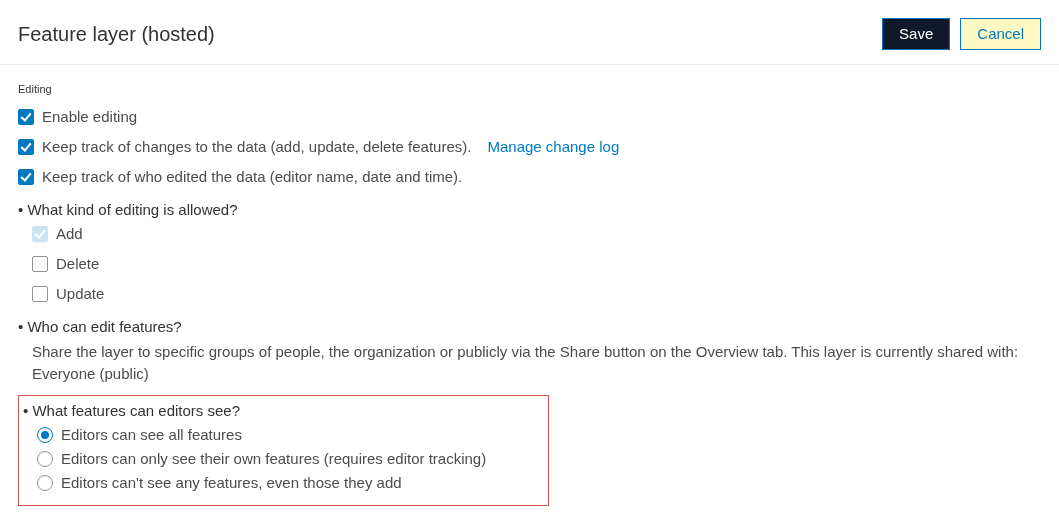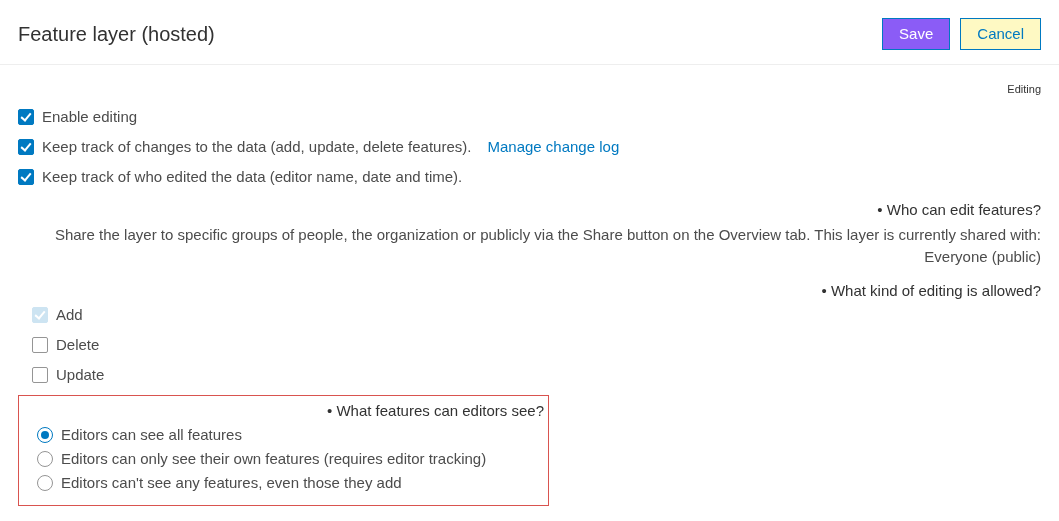--- a/index.html
+++ b/index.html
@@ -1,15 +1,15 @@
 <!DOCTYPE html>
 <html><head>
 <meta charset="utf-8">
 <style>
-  * { box-sizing: border-box; text-align: right; }
+  * { box-sizing: border-box; }
   html, body {
     margin: 0;
     padding: 0;
     font-family: -apple-system, "Segoe UI", "Avenir Next", Arial, sans-serif;
     font-size: 15px;
     color: #323232;
     background: #fff;
     width: 1059px;
   }
   .header {
@@ -27,21 +27,21 @@
   .header-buttons { display: flex; gap: 10px; }
   .btn {
     font-size: 15px;
     padding: 6px 16px;
     cursor: pointer;
     font-family: inherit;
     line-height: 18px;
     border: 1px solid transparent;
   }
   .btn-primary {
-    background: #8b5cf6;
+    background: #0f172a;
     color: #fff;
     border-color: #0079c1;
   }
   .btn-secondary {
     background: #fef9c3;
     color: #0079c1;
     border-color: #0079c1;
   }
   .content { padding: 18px; }
   .section-heading {
@@ -148,44 +148,44 @@
     <span class="checkbox checked"></span>
     <label>Keep track of changes to the data (add, update, delete features).</label>
     <span class="link">Manage change log</span>
   </div>
 
   <div class="row">
     <span class="checkbox checked"></span>
     <label>Keep track of who edited the data (editor name, date and time).</label>
   </div>
 
-
-  <div class="bullet-block">
-    <p class="bullet-title">Who can edit features?</p>
-    <p class="bullet-desc">Share the layer to specific groups of people, the organization or publicly via the Share button on the Overview tab. This layer is currently shared with: Everyone (public)</p>
-  </div>
 
   <div class="bullet-block">
     <p class="bullet-title">What kind of editing is allowed?</p>
     <div class="indent">
       <div class="row">
         <span class="checkbox checked disabled"></span>
         <label>Add</label>
       </div>
       <div class="row">
         <span class="checkbox"></span>
         <label>Delete</label>
       </div>
       <div class="row">
         <span class="checkbox"></span>
         <label>Update</label>
       </div>
     </div>
   </div>
 
+  <div class="bullet-block">
+    <p class="bullet-title">Who can edit features?</p>
+    <p class="bullet-desc">Share the layer to specific groups of people, the organization or publicly via the Share button on the Overview tab. This layer is currently shared with: Everyone (public)</p>
+  </div>
+
   <div class="highlight-box">
     <p class="bullet-title">What features can editors see?</p>
     <div class="row">
       <span class="radio checked"></span>
       <label>Editors can see all features</label>
     </div>
     <div class="row">
       <span class="radio"></span>
       <label>Editors can only see their own features (requires editor tracking)</label>
     </div>

